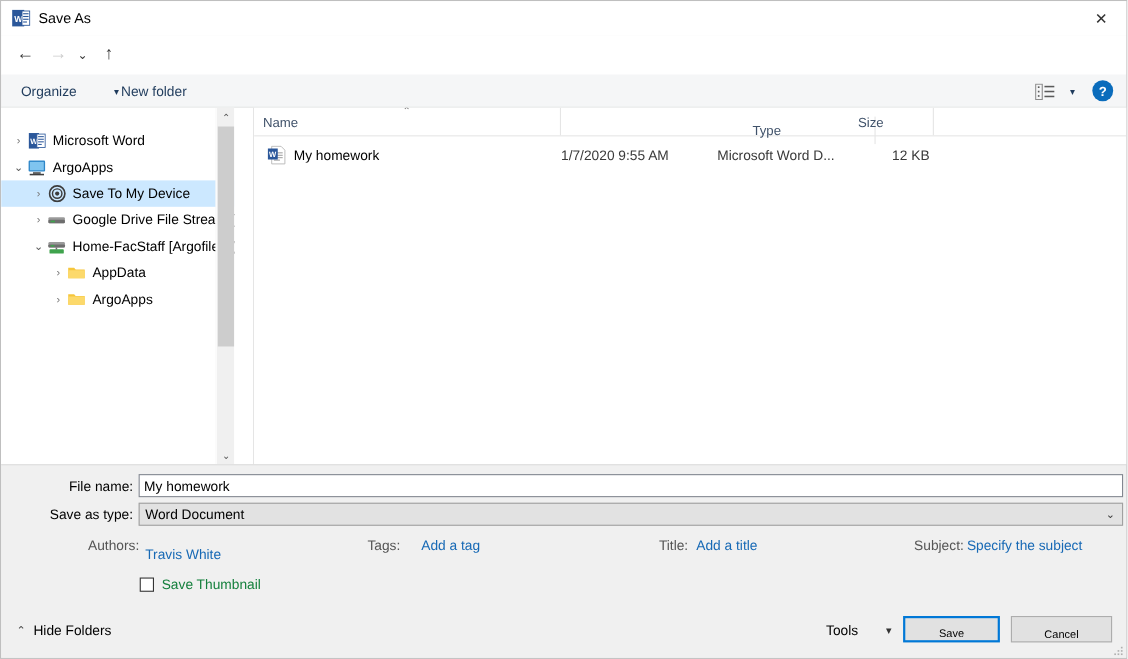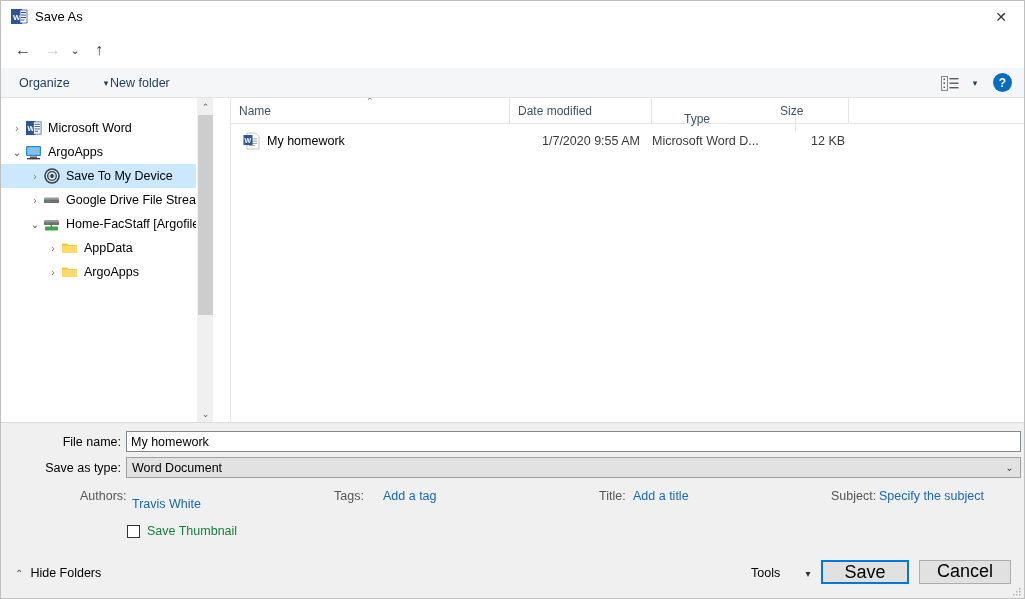--- a/index.html
+++ b/index.html
@@ -473,23 +473,23 @@
     font-size: 10px; color: #333;
     cursor: default;
   }
   .btn {
     position: absolute;
     height: 24px;
     background: #e1e1e1;
     border: 1px solid #adadad;
     box-sizing: border-box;
     display: flex;
-    align-items: flex-start;
+    align-items: flex-end;
     justify-content: center;
-    font-size: 18px;
+    font-size: 10px;
     color: #000;
     cursor: default;
   }
   .btn-save {
     left: 820px; top: 559px;
     width: 88px;
     border: 2px solid #0078d7;
     background: #e1e1e1;
   }
   .btn-cancel {
@@ -714,23 +714,20 @@
     </div>
 
     <div class="splitter"></div>
 
     <div class="file-pane">
       <div class="col-head">
         <div class="col" style="left:0; width:279px;">
           <span class="sort-caret" style="left:135px;">⌃</span>
           <span>Name</span>
         </div>
-        <div class="col" style="left:279px; width:142px;">
-          <span>Date modified</span>
-        </div>
         <div class="col" style="left:445px; width:120px;margin-top:8px;">
           <span>Type</span>
         </div>
         <div class="col" style="left:541px; width:77px;">
           <span>Size</span>
         </div>
       </div>
 
       <div class="row" style="top:32px;">
         <span class="row-icon">
@@ -740,21 +737,21 @@
               <rect x="6" y="6.5" width="8" height="0.9"></rect>
               <rect x="6" y="8.7" width="8" height="0.9"></rect>
               <rect x="6" y="10.9" width="8" height="0.9"></rect>
               <rect x="6" y="13.1" width="5.5" height="0.9"></rect>
             </g>
             <rect x="0.5" y="3" width="9" height="10" fill="#2b579a"></rect>
             <text x="1.6" y="11" font-family="Liberation Sans, sans-serif" font-size="7" fill="#ffffff" font-weight="bold">W</text>
           </svg>
         </span>
         <span class="cell" style="left:36px;">My homework</span>
-        <span class="cell dim" style="left:279px;margin-left:32px;">1/7/2020 9:55 AM</span>
+        <span class="cell dim" style="left:279px;">1/7/2020 9:55 AM</span>
         <span class="cell dim" style="left:421px; width:115px;">Microsoft Word D...</span>
         <span class="cell dim" style="left:580px;">12 KB</span>
       </div>
     </div>
   </div>
 
   <div class="footer"></div>
 
   <span class="fld-label" style="left:35px; top:434px; width:85px;">File name:</span>
   <input class="filename-input" type="text" value="My homework" style="">

